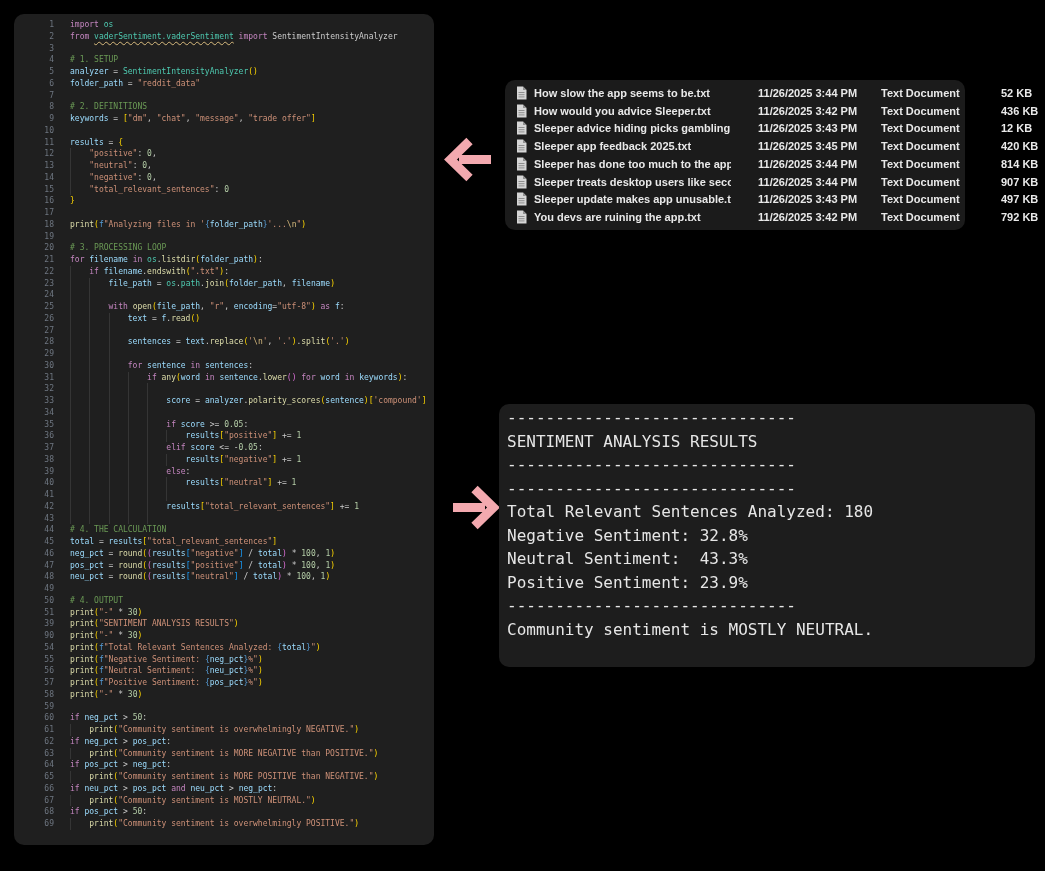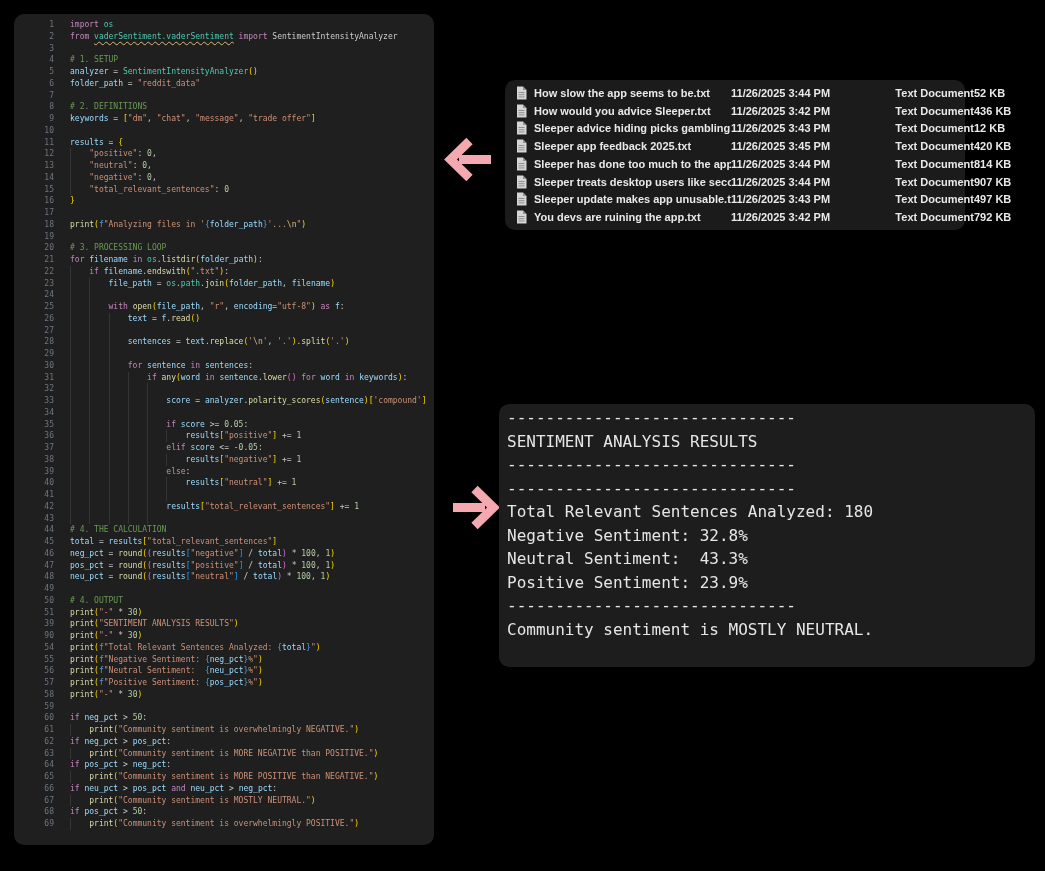--- a/index.html
+++ b/index.html
@@ -26,22 +26,22 @@
          text-decoration-color:var(--esc);text-decoration-thickness:1px;text-underline-offset:2px;}
   
   .file-panel{
     position:absolute;left:505px;top:80px;width:460px;height:150px;
     background:var(--files-bg);border-radius:10px;box-sizing:border-box;
     padding:4px 0;color:#e9e9e9;font-size:11px;font-weight:600;
   }
   .file-row{display:flex;align-items:center;height:17.75px;padding:0 15px 0 11px;box-sizing:border-box;}
   .file-icon{width:11px;height:14px;flex:none;margin-right:7px;display:flex;align-items:center;}
   .file-name{width:197px;flex:none;overflow:hidden;white-space:nowrap;}
-  .file-date{width:123px;flex:none;white-space:nowrap;}
-  .file-type{width:120px;flex:none;white-space:nowrap;text-align:right;}
+  .file-date{width:123px;flex:none;white-space:nowrap;margin-left:27px;}
+  .file-type{width:120px;flex:none;white-space:nowrap;}
   .file-size{flex:1;text-align:left;white-space:nowrap;}
   
   .output-panel{
     position:absolute;left:499px;top:404px;width:536px;height:263px;
     background:var(--output-bg);border-radius:10px;box-sizing:border-box;
     padding:2px 8px;overflow:hidden;color:#e6e6e6;
     font-family:"DejaVu Sans Mono",monospace;font-size:16px;line-height:23.5px;
   }
   .out-line{white-space:pre;height:23.5px;}
   

